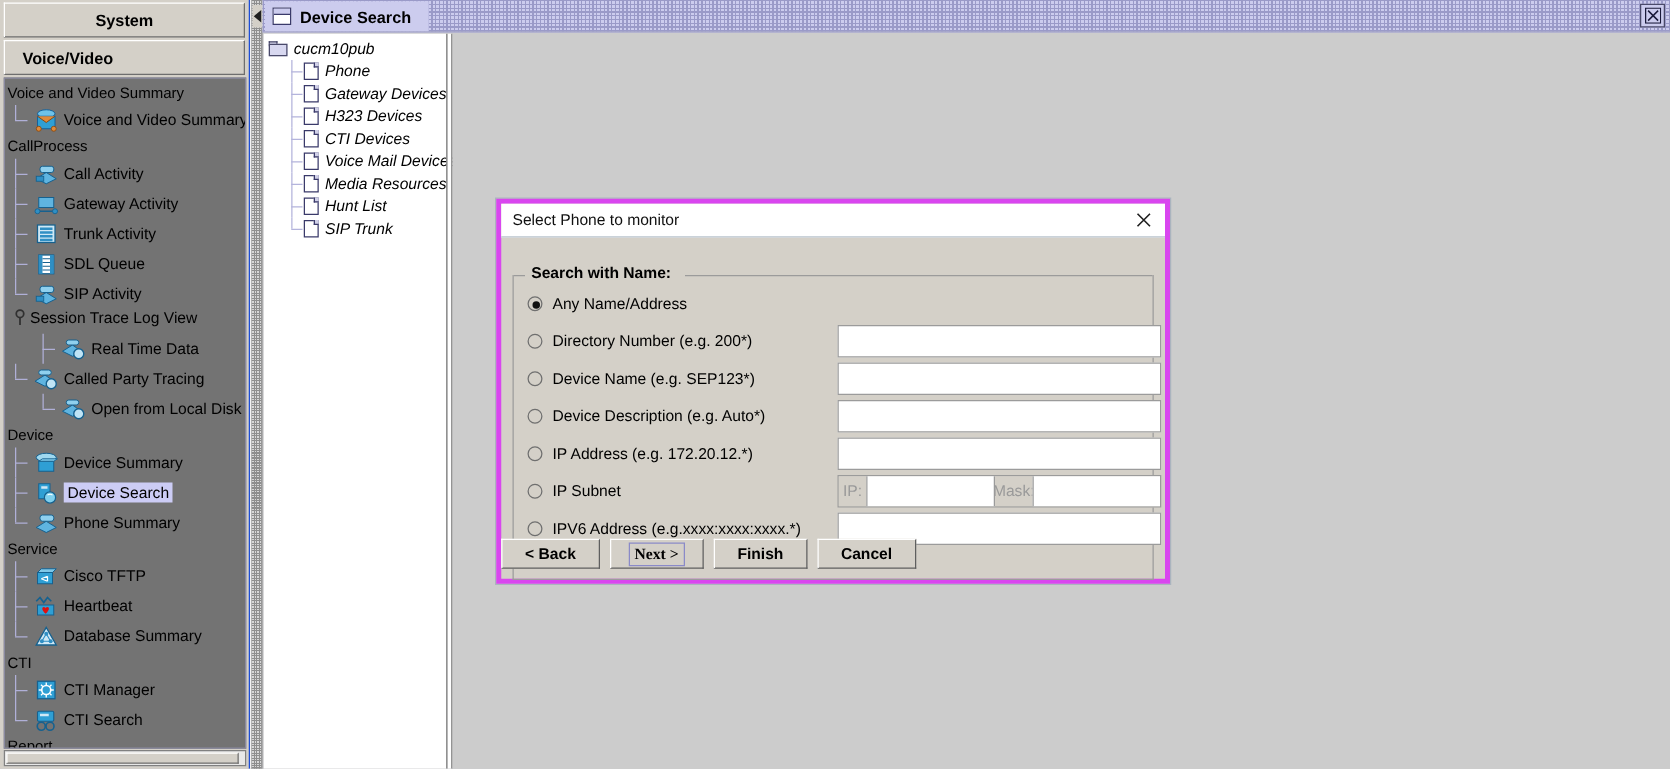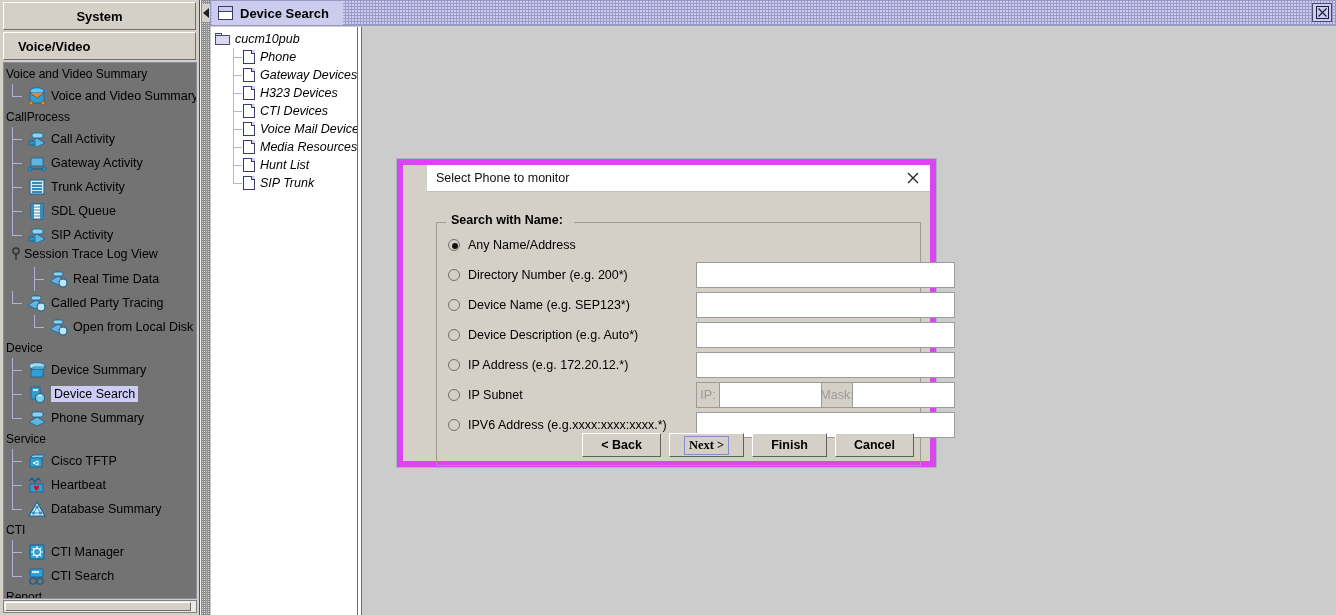--- a/index.html
+++ b/index.html
@@ -172,23 +172,22 @@
   
   #workarea {
     position:absolute; left:362px; top:27px; width:974px; height:588px;
     background:#cccccc;
   }
 
   
   #dialog {
     position:absolute; left:397px; top:159px; width:539px; height:308px;
     background:#d4d0c8;
-    border:6px solid #d946ef;
+    border:4px solid #d946ef;
     box-shadow: 0 0 0 1px #aab4be;
-    padding-left: 24px;
   }
   #dlg-title {
     height:27px; background:#ffffff; border-bottom:1px solid #b9c3cd;
     display:flex; align-items:center; padding:0 8px 0 9px;
   }
   #dlg-title .t { font-size:12.5px; color:#101010; flex:1; }
   #dlg-close { width:18px; height:18px; display:flex; align-items:center; justify-content:center; }
 
   #dlg-body { position:relative; padding:8px 9px 0 9px; }
 
@@ -226,22 +225,22 @@
   .subnet-wrap .sl {
     width:22px; display:flex; align-items:center; justify-content:center;
     font-size:12.5px; color:#9a9a9a; background:#d4d0c8;
   }
   .subnet-wrap .sl.mask { width:30px; }
   .subnet-wrap .si { flex:1; background:#ffffff; border-left:1px solid #9b9b9b;
                      border-right:1px solid #9b9b9b; }
   .subnet-wrap .si.last { border-right:none; }
 
   #dlg-buttons {
-    position:absolute; left:0; right:16px; bottom:9px;
-    display:flex; justify-content:flex-end; gap:8px;margin-top:39px;
+    position:absolute; left:0; right:0; bottom:9px;
+    display:flex; justify-content:flex-start; gap:8px;margin-top:39px;
   }
   .btn {
     min-width:70px; height:24px; padding:0 14px;
     background:#d4d0c8;
     border:1px solid #ffffff;
     border-right-color:#5f5f5f; border-bottom-color:#5f5f5f;
     display:flex; align-items:center; justify-content:center;
     font-weight:bold; font-size:12.5px; color:#000;
   }
   .btn .inner { padding:1px 4px; }

